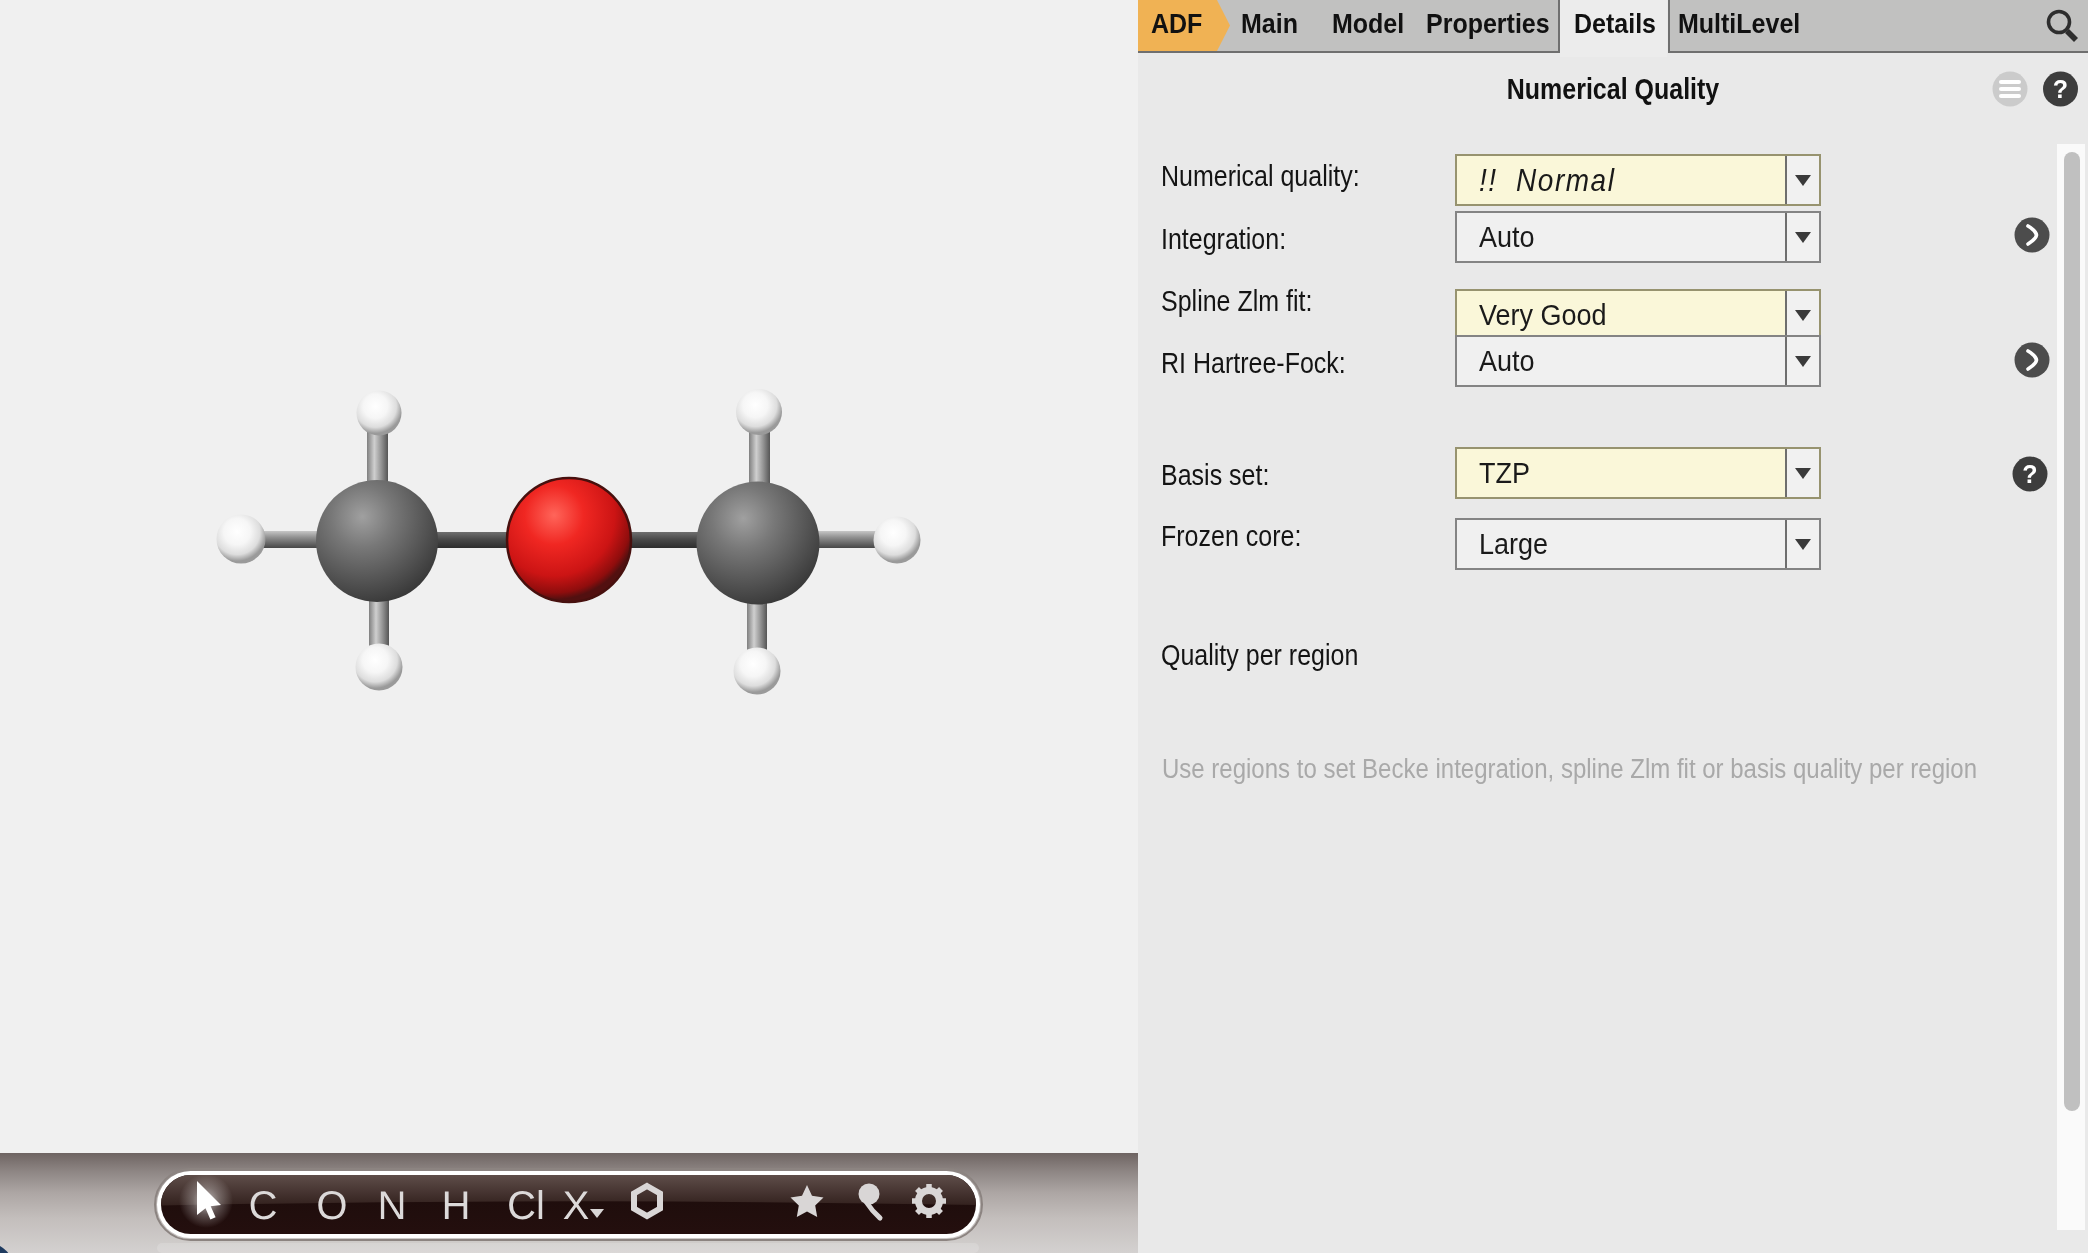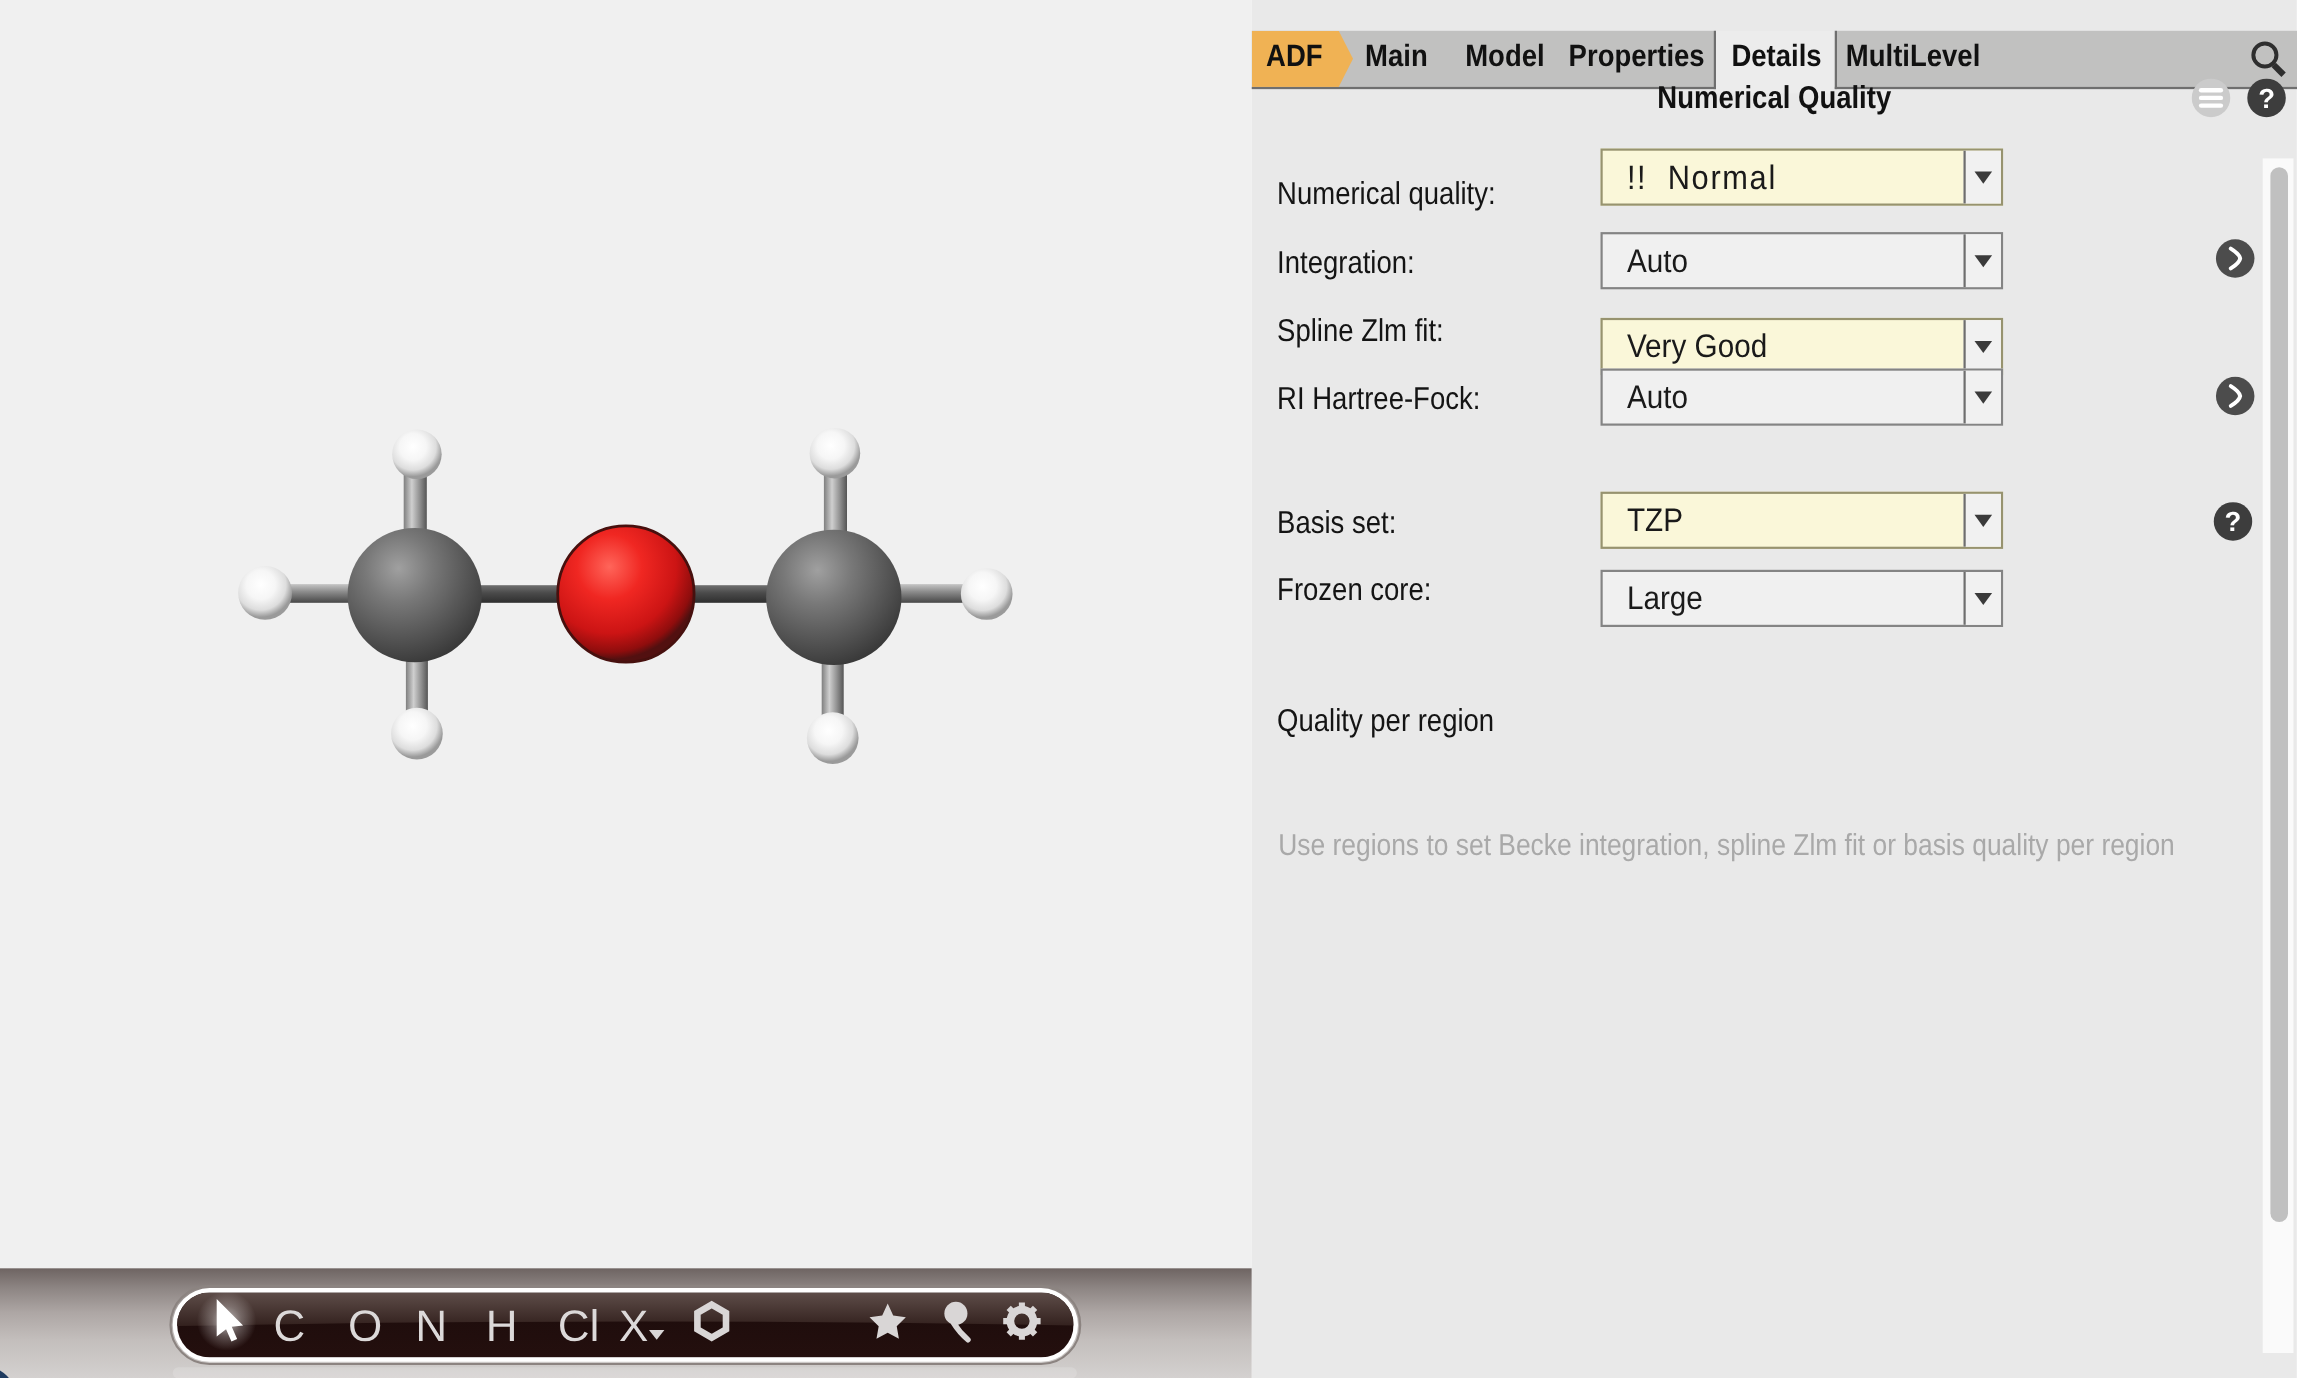--- a/index.html
+++ b/index.html
@@ -3,21 +3,21 @@
 <meta charset="utf-8">
 <style>
   html,body{margin:0;padding:0;width:2088px;height:1253px;overflow:hidden;
     font-family:"Liberation Sans",sans-serif;}
   .abs{position:absolute;}
   #viewport{left:0;top:0;width:1138px;height:1153px;background:#f0f0f0;}
   #bottombar{left:0;top:1153px;width:1138px;height:100px;
     background:linear-gradient(180deg,#6e6462 0%,#8d8583 18%,#ada6a4 40%,#c3bebc 65%,#d4d1d0 100%);}
   #panel{left:1138px;top:0;width:950px;height:1253px;background:#e9e9e9;}
   
-  #tabbar{left:0;top:0;width:950px;height:55px;margin-top:28px;}
+  #tabbar{left:0;top:0;width:950px;height:55px;}
   .tabgray1{left:0;top:0;width:420px;height:51px;background:#c1c1c0;
     border-right:2px solid #6f6f6f;border-bottom:2px solid #6f6f6f;}
   .tabdetails{left:422px;top:0;width:107px;height:57px;background:#ececec;}
   .tabgray2{left:530px;top:0;width:420px;height:51px;background:#c1c1c0;
     border-left:2px solid #6f6f6f;border-bottom:2px solid #6f6f6f;}
   .adfarrow{left:0;top:0;width:92px;height:51px;background:#f0b254;
     clip-path:polygon(0 0,79px 0,92px 25.5px,79px 51px,0 51px);}
   .tabtxt{font-weight:bold;font-size:25px;color:#111;top:9px;transform:scaleY(1.12);transform-origin:0 14px;opacity:0.999;}
   
   .lbl{font-size:25px;color:#141414;left:23px;transform:scaleY(1.15);transform-origin:0 14px;opacity:0.999;}
@@ -198,21 +198,21 @@
       </g>
   </svg>
 
   <div class="abs lbl" style="top:162px;">Numerical quality:</div>
   <div class="abs lbl" style="top:225px;">Integration:</div>
   <div class="abs lbl" style="top:287px;">Spline Zlm fit:</div>
   <div class="abs lbl" style="top:349px;">RI Hartree-Fock:</div>
   <div class="abs lbl" style="top:461px;">Basis set:</div>
   <div class="abs lbl" style="top:522px;">Frozen core:</div>
 
-  <div class="abs dd yellow" style="top:135px;">
+  <div class="abs dd yellow" style="top:154px;font-style:italic;">
       <div class="box"></div>
       <div class="btn"></div>
       <div class="tri"></div>
       <div class="val" style="font-size:28px;letter-spacing:1.5px;">!!&nbsp; Normal</div>
     </div>
   <div class="abs dd gray" style="top:211px;">
       <div class="box"></div>
       <div class="btn"></div>
       <div class="tri"></div>
       <div class="val">Auto</div>

